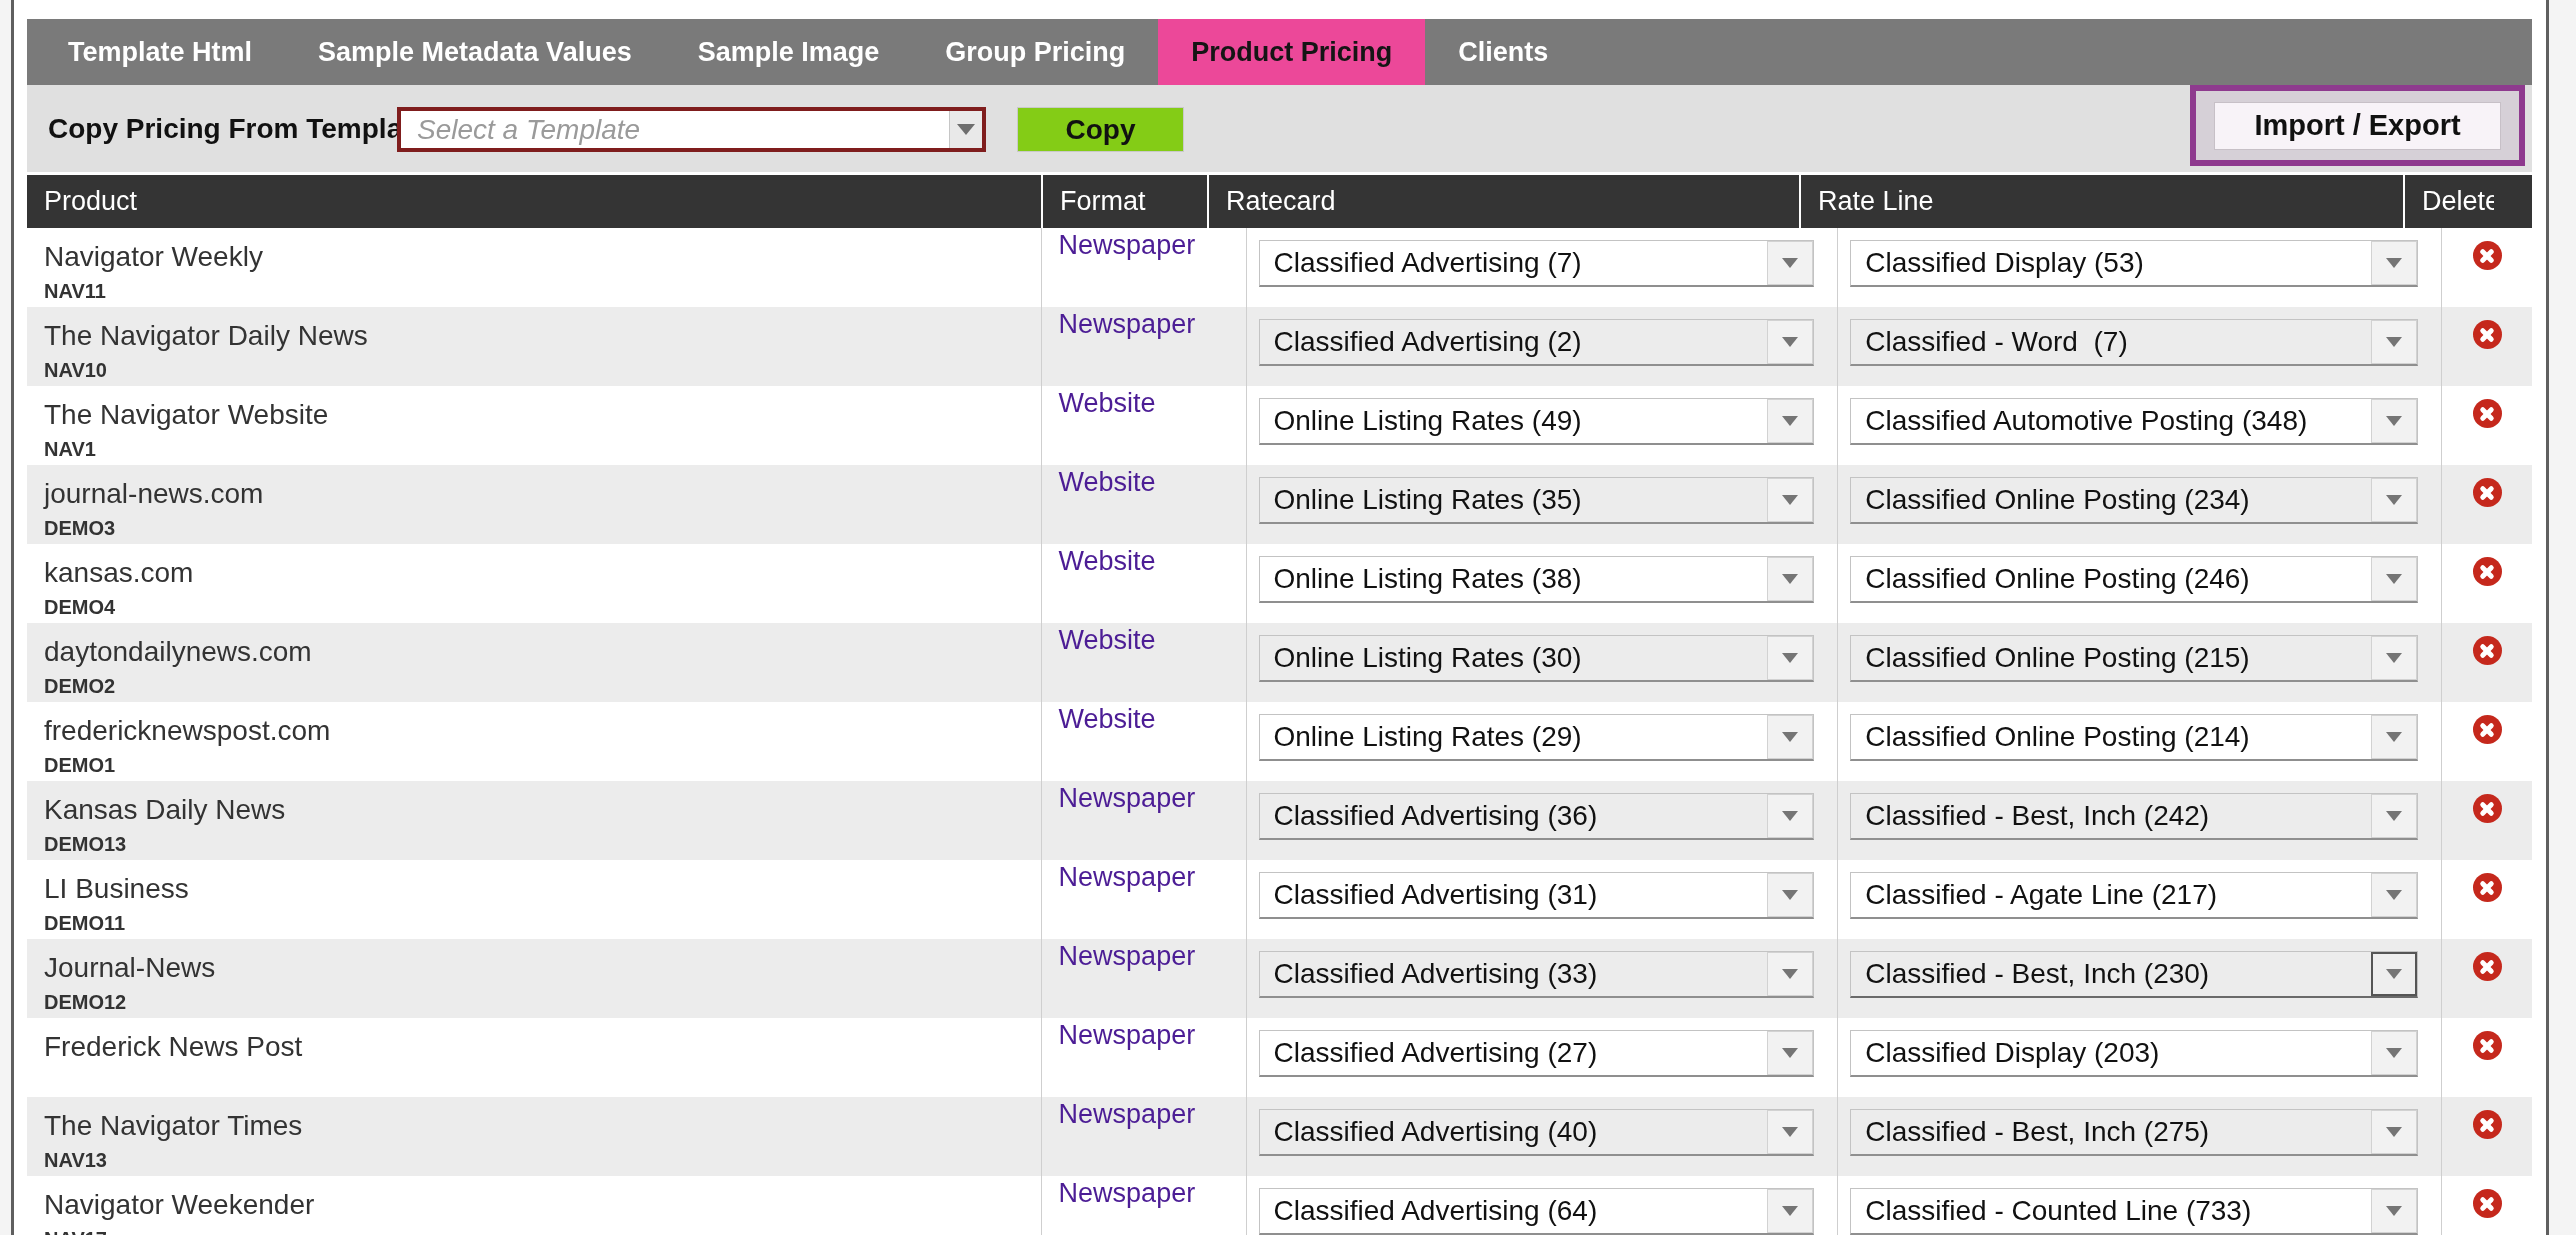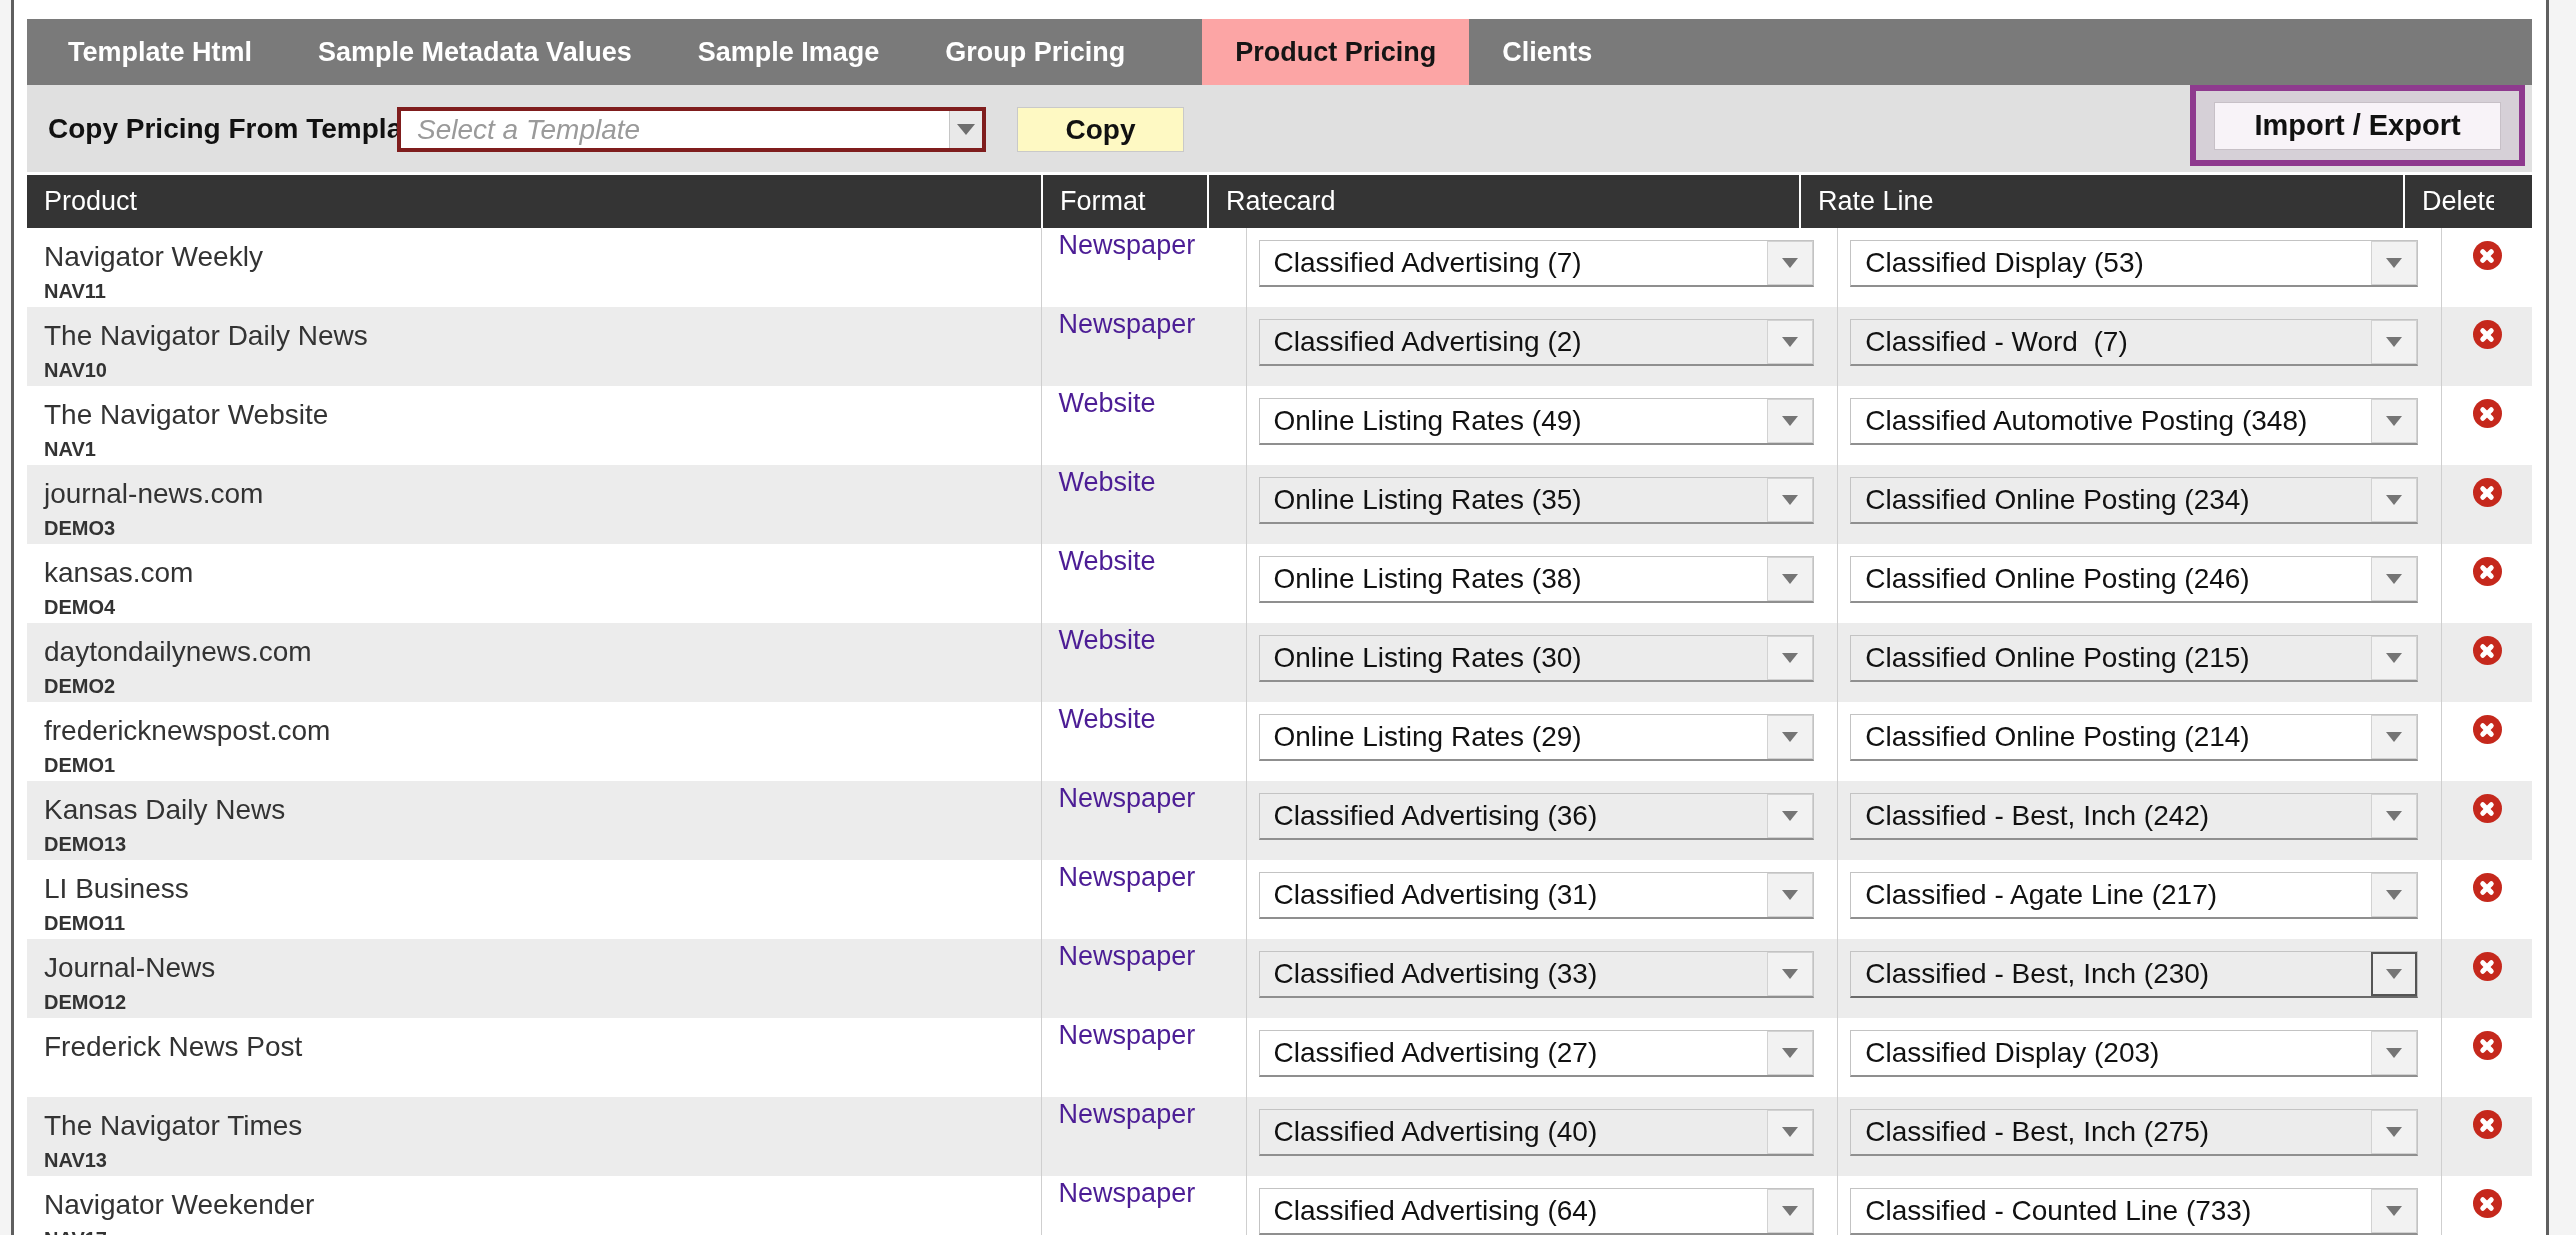--- a/index.html
+++ b/index.html
@@ -8,35 +8,35 @@
   .edge-strip-left  { position:absolute; left:0; top:0; width:11px; height:1235px; background:#f4f4f4; }
   .edge-line-left   { position:absolute; left:11px; top:0; width:3px; height:1235px; background:#5f5f5f; }
   .edge-line-right  { position:absolute; left:2546px; top:0; width:3px; height:1235px; background:#5f5f5f; }
   .edge-strip-right { position:absolute; left:2549px; top:0; width:27px; height:1235px; background:#f4f4f4; }
 
   .content { position:absolute; left:27px; top:19px; width:2505px; }
 
   
   .tabbar { height:66px; background:#7a7a7a; display:flex; align-items:stretch; padding-left:8px; }
   .tab { padding:0 33px; line-height:66px; font-size:27px; font-weight:bold; color:#fff; cursor:default; }
-  .tab.active { background:#fca5a5; color:#151515;margin-left:44px; }
+  .tab.active { background:#ec4899; color:#151515; }
 
   
   .toolbar { height:87px; background:#e0e0e0; position:relative; }
   .tb-label { position:absolute; left:21px; top:0; height:87px; display:flex; align-items:center;
               font-size:28px; font-weight:bold; color:#111; }
   .tb-select { position:absolute; left:370px; top:22px; width:589px; height:45px; background:#fff;
                border:4px solid #7f1d1d; display:flex; align-items:center; }
   .tb-select .ph { flex:1; padding-left:16px; font-size:28px; font-style:italic; color:#9a9a9a;
                    white-space:nowrap; overflow:hidden; }
   .tb-arrow { width:33px; height:100%; border-left:1px solid #c6c6c6; background:#e9e9e9;
               display:flex; align-items:center; justify-content:center; }
   .tri { width:0; height:0; border-left:9px solid transparent; border-right:9px solid transparent;
          border-top:11px solid #6e6e6e; }
-  .tb-copy { position:absolute; left:990px; top:22px; width:167px; height:45px; background:#fef9c3;
+  .tb-copy { position:absolute; left:990px; top:22px; width:167px; height:45px; background:#84cc16;
              border:1px solid #c9c9c9; font-size:28px; font-weight:bold; color:#111;
              display:flex; align-items:center; justify-content:center; }
   .ie-box { position:absolute; left:2163px; top:0; width:335px; height:81px;
             border:6px solid #8e3a8e; background:#d6d0d7; display:flex; align-items:center; justify-content:center; }
   .ie-btn { width:287px; height:48px; background:#f8f3f8; border:1px solid #c7c0c7;
             font-size:29px; font-weight:bold; color:#111; display:flex; align-items:center; justify-content:center; }
 
   .gap { height:3px; background:#fff; }
 
   

